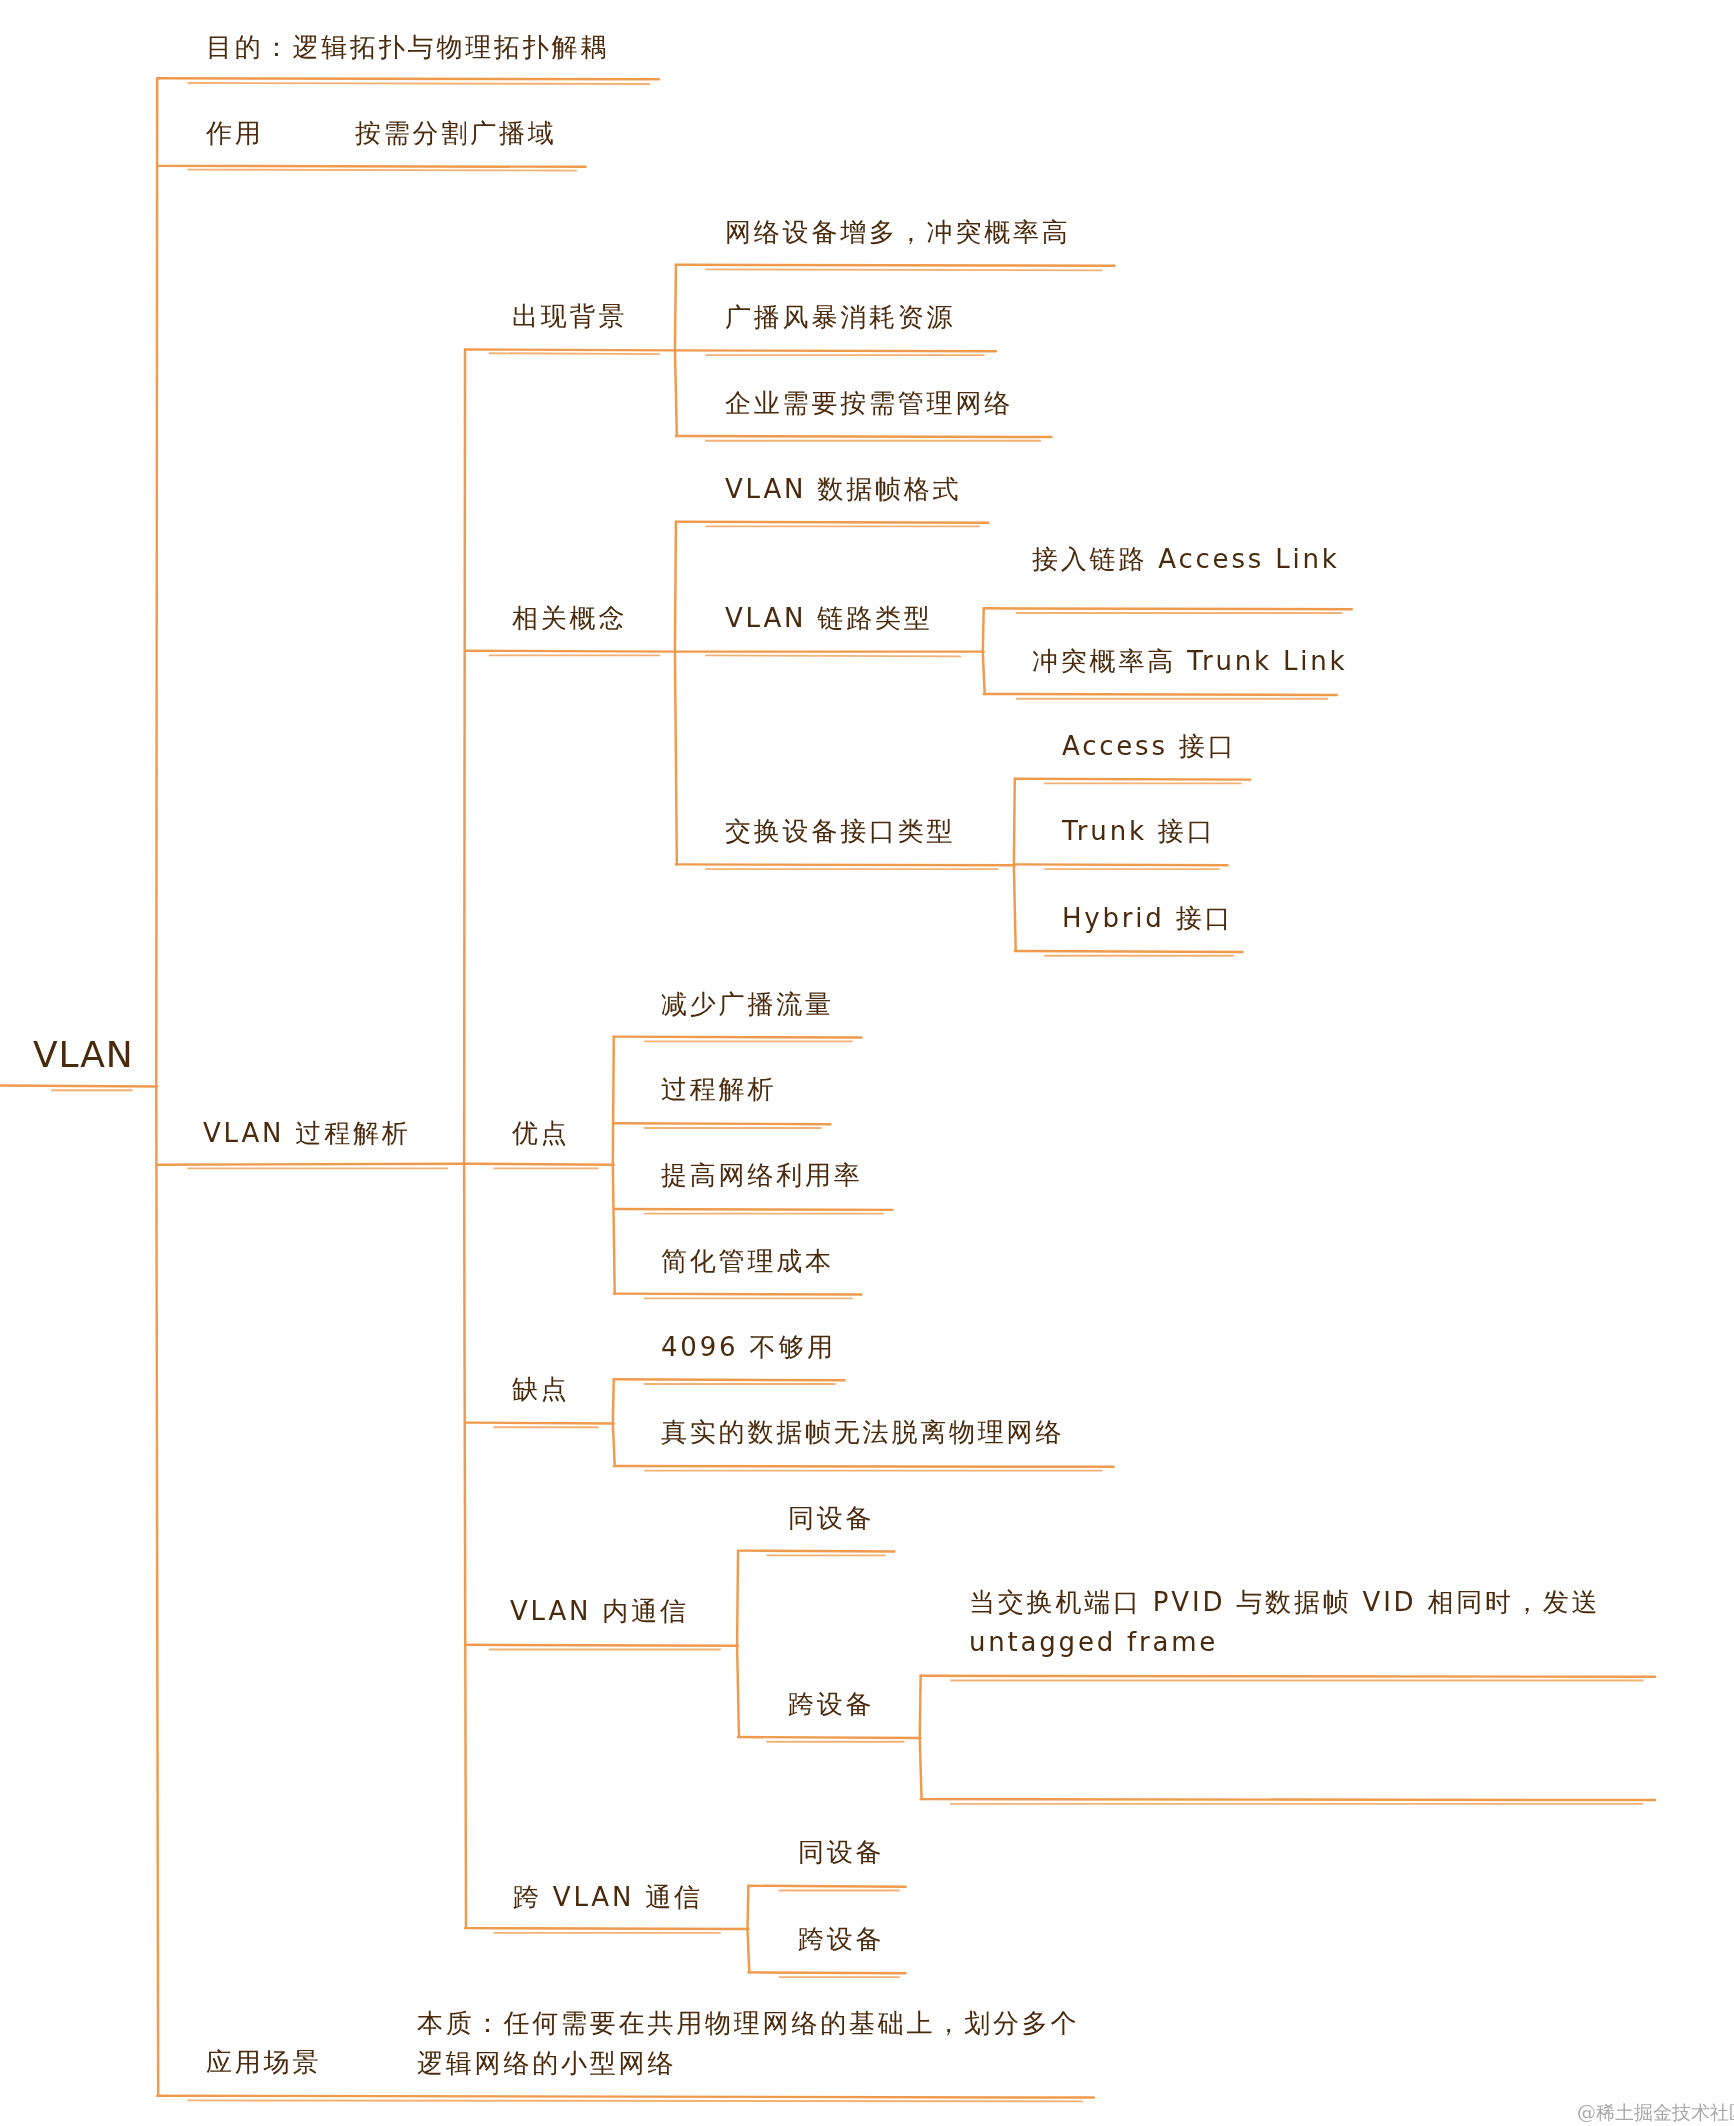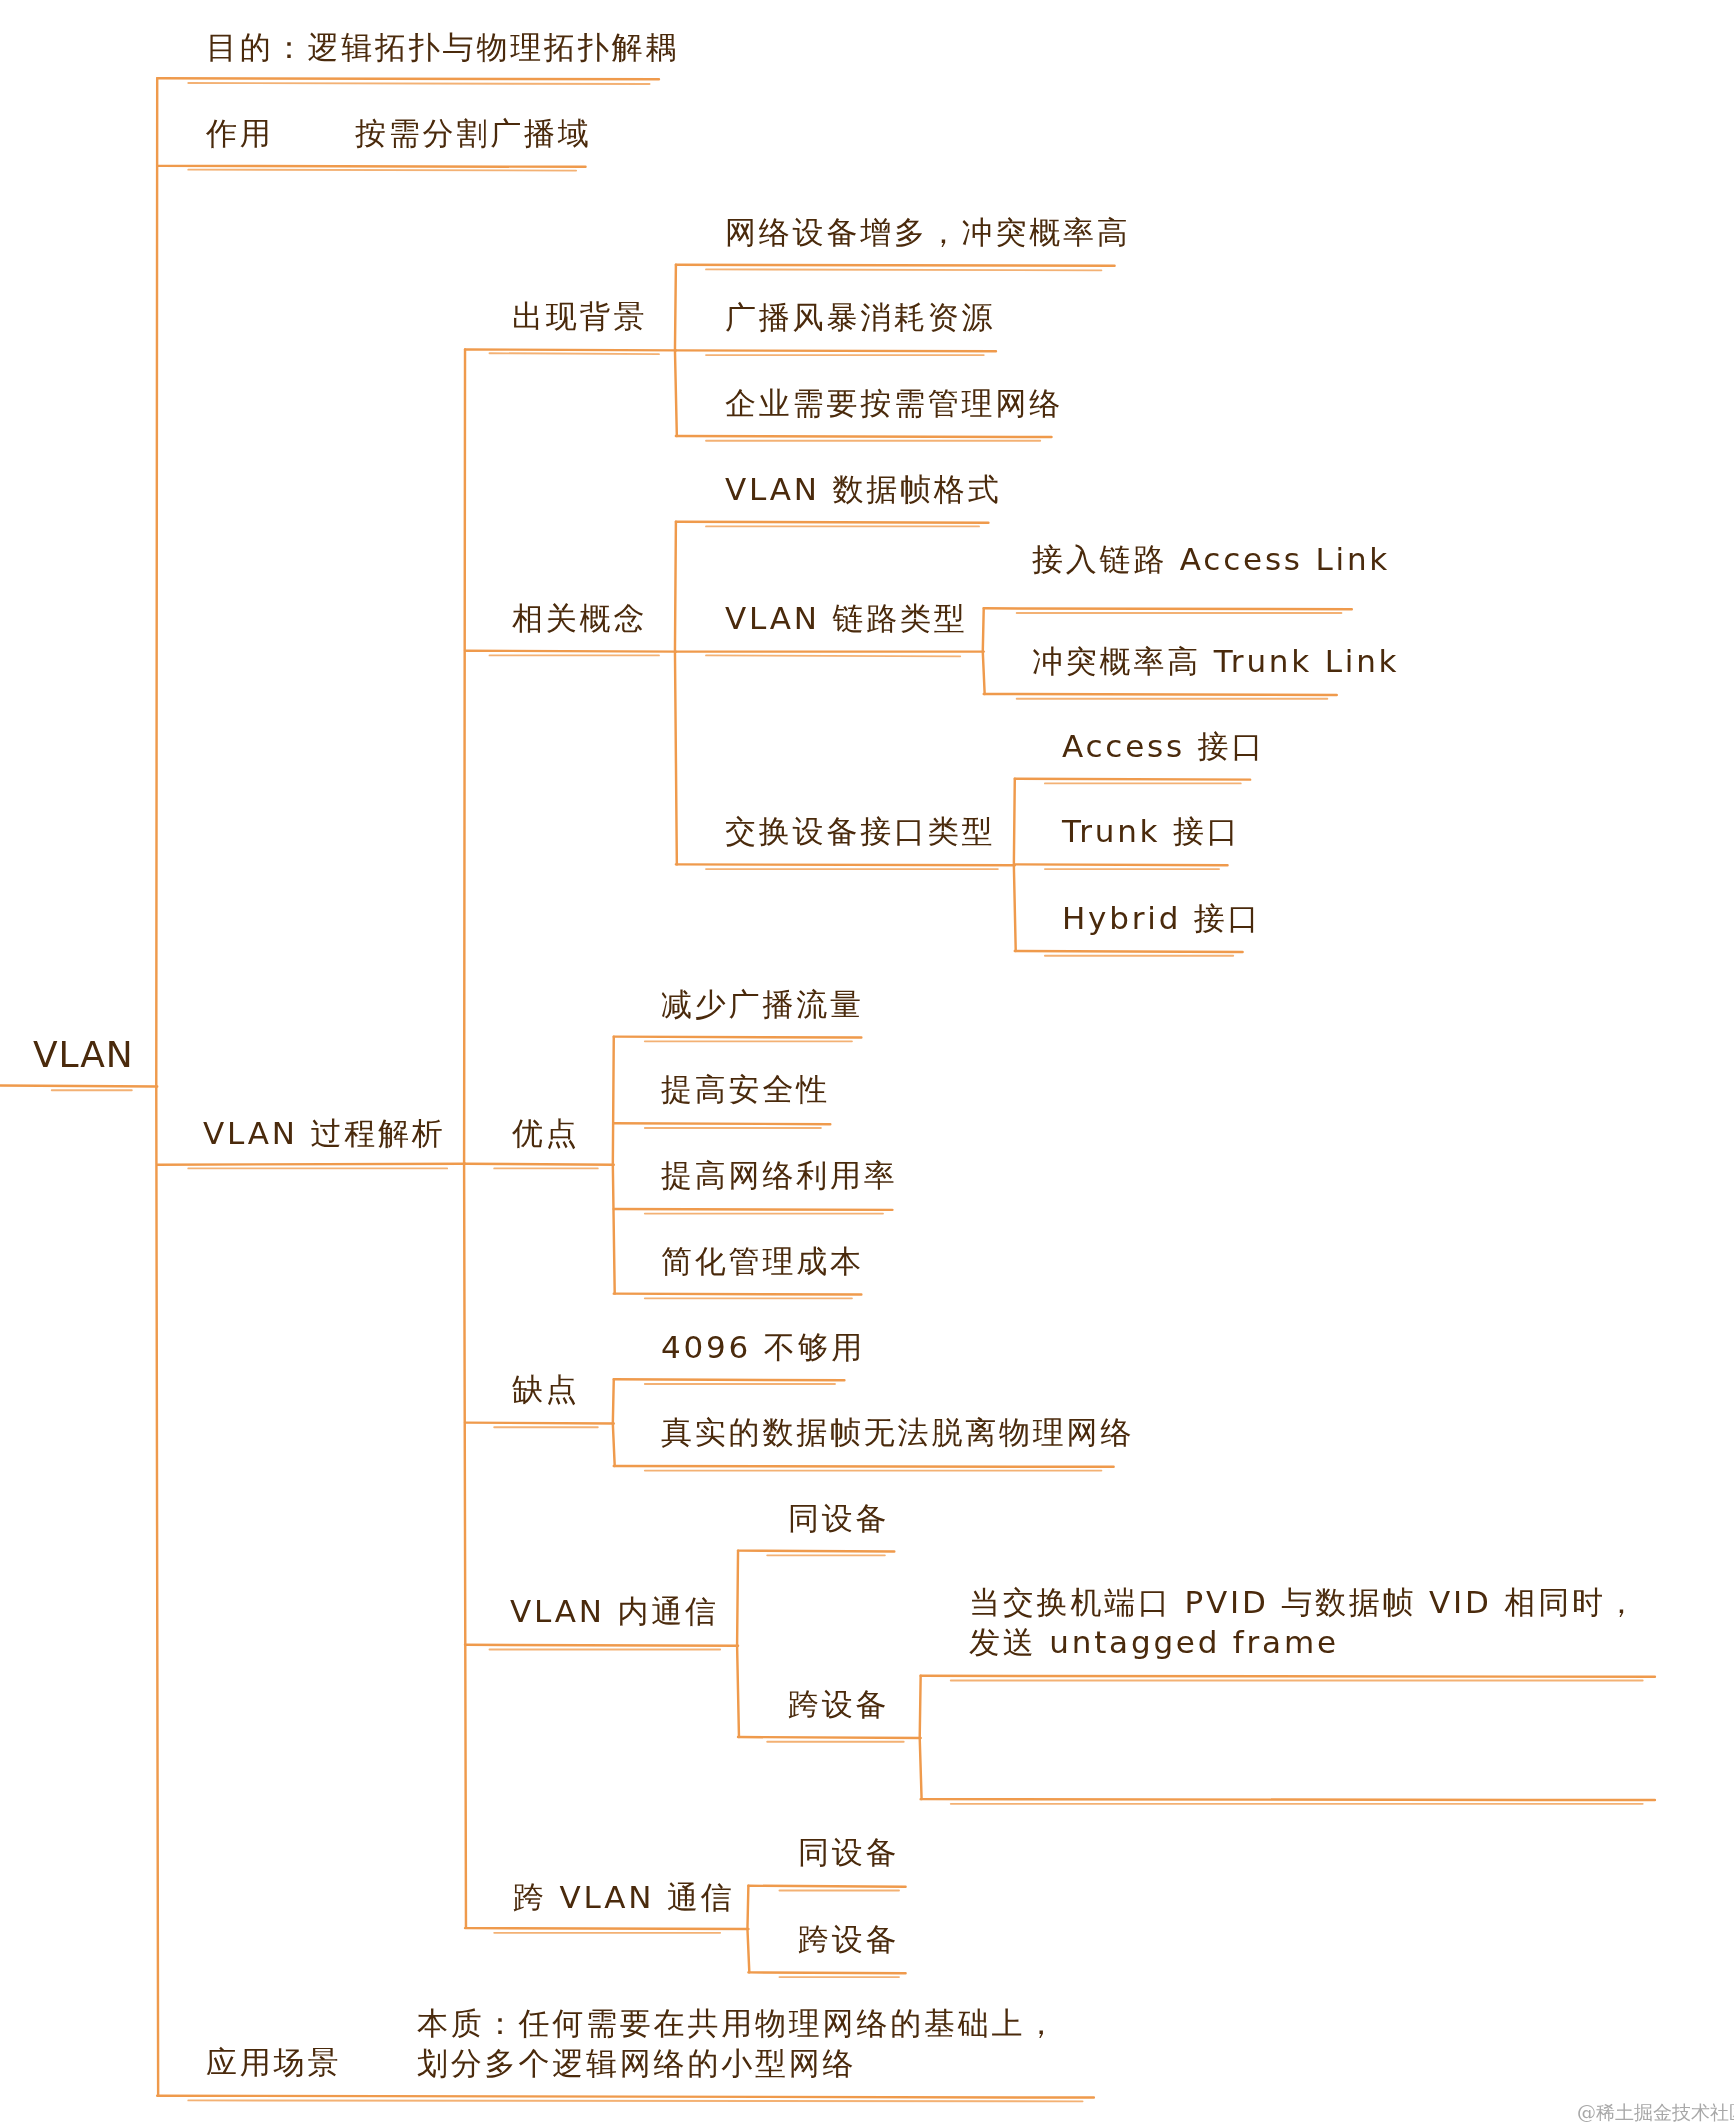--- a/index.html
+++ b/index.html
@@ -1,20 +1,20 @@
 <!DOCTYPE html>
 <html style="font-size:15px"><head>
 <meta charset="utf-8">
 <style>
   html, body { margin: 0; padding: 0; background: #ffffff; }
   body { width: 1734px; height: 2126px; position: relative; overflow: hidden;
          font-family: "DejaVu Sans", "Liberation Sans", sans-serif; }
   #canvas { position: absolute; left: 0; top: 0; width: 1734px; height: 2126px; }
   svg#lines { position: absolute; left: 0; top: 0; width: 1734px; height: 2126px; }
-  .node { position: absolute; color: #4a2a0c; font-size: 31px; line-height: 34px;
+  .node { position: absolute; color: #4a2a0c; font-size: 26px; line-height: 34px;
           letter-spacing: 2.8px; white-space: nowrap; transform: translateY(-50%); }
   .node.multi { white-space: normal; line-height: 40px; }
   .node.root { font-size: 36px; letter-spacing: 0.9px; }
   .watermark { position: absolute; left: 1577px; top: 2100px; font-size: 19px; color: #a8a8a8;
                font-family: "DejaVu Serif", "Liberation Serif", serif; white-space: nowrap; letter-spacing: 0; }
   .ln { fill: none; stroke: #ef9a4c; stroke-width: 2.6; stroke-linecap: round; stroke-linejoin: round; }
   .ln2 { fill: none; stroke: #f2a865; stroke-width: 2; stroke-linecap: round; opacity: 0.9; }
 </style>
 </head>
 <body>
@@ -134,21 +134,21 @@
   <div class="node" style="left:725px;top:618px">VLAN 链路类型</div>
   <div class="node" style="left:1032px;top:559px">接入链路 Access Link</div>
   <div class="node" style="left:1032px;top:661px">冲突概率高 Trunk Link</div>
   <div class="node" style="left:725px;top:831px">交换设备接口类型</div>
   <div class="node" style="left:1062px;top:746px">Access 接口</div>
   <div class="node" style="left:1062px;top:831px">Trunk 接口</div>
   <div class="node" style="left:1062px;top:918px">Hybrid 接口</div>
 
   <div class="node" style="left:512px;top:1133px">优点</div>
   <div class="node" style="left:661px;top:1004px">减少广播流量</div>
-  <div class="node" style="left:661px;top:1089px">提高安全性</div>
+  <div class="node" style="left:661px;top:1089px">过程解析</div>
   <div class="node" style="left:661px;top:1175px">提高网络利用率</div>
   <div class="node" style="left:661px;top:1261px">简化管理成本</div>
 
   <div class="node" style="left:512px;top:1389px">缺点</div>
   <div class="node" style="left:661px;top:1347px">4096 不够用</div>
   <div class="node" style="left:661px;top:1432px">真实的数据帧无法脱离物理网络</div>
 
   <div class="node" style="left:510px;top:1611px">VLAN 内通信</div>
   <div class="node" style="left:788px;top:1518px">同设备</div>
   <div class="node" style="left:788px;top:1704px">跨设备</div>

